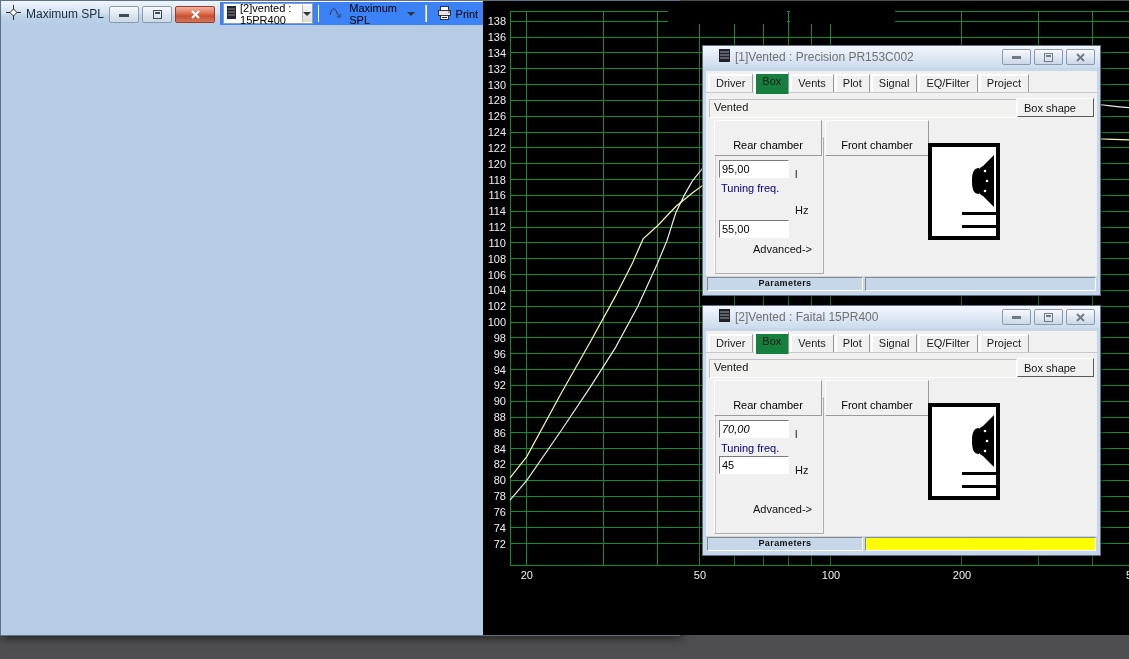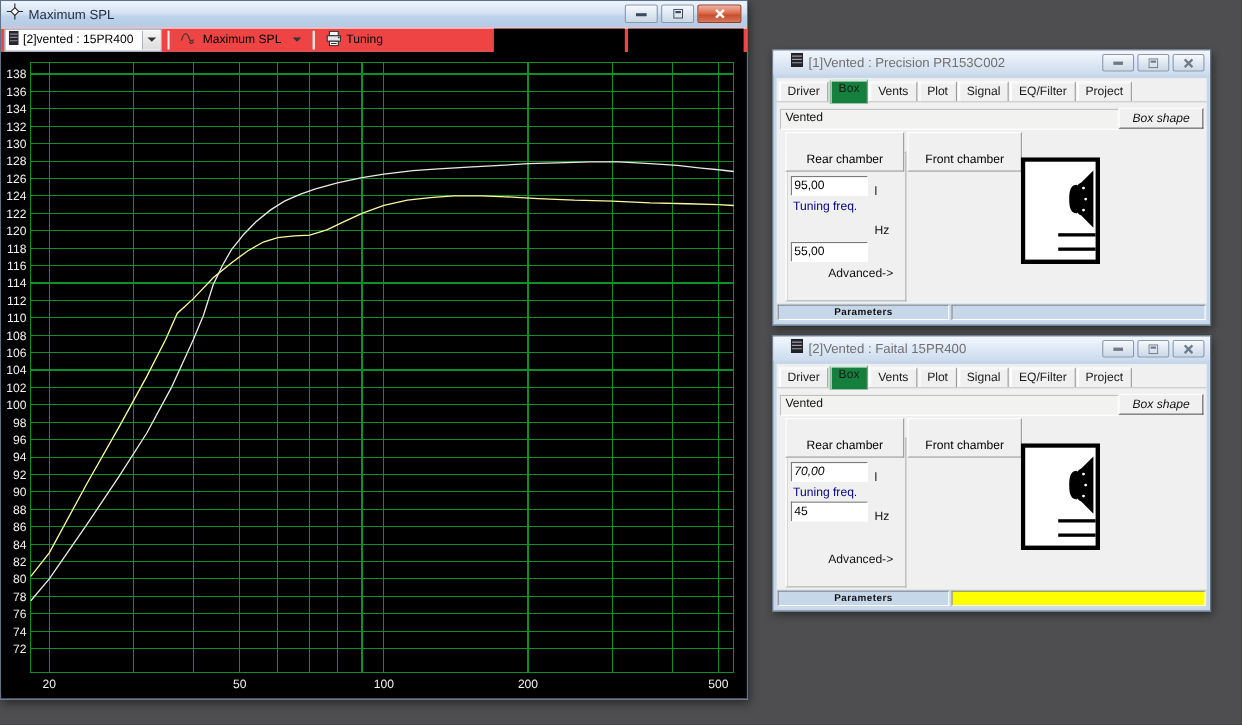--- a/index.html
+++ b/index.html
@@ -16,24 +16,24 @@
   .titlebar .title{flex:1;font-size:12px;white-space:nowrap;overflow:hidden;}
   .winbtns{display:flex;gap:3px;}
   .winbtn{width:30px;height:17px;border:1px solid #8b99ad;border-radius:2px;
     background:linear-gradient(#f8fafd,#e2eaf3 45%,#ccd8e6);
     display:flex;align-items:center;justify-content:center;padding:0;cursor:default;}
   .winbtn svg{display:block;}
   .winbtn.close-red{background:linear-gradient(#f0b3a1,#e0765a 40%,#c8502e 60%,#d4765a);
     border-color:#9c3a22;width:40px;}
   
   #main-window{left:0;top:3;width:678px;height:634px;background:#b6cce5;
-    display:flex;flex-direction:column;}
+    display:flex;flex-direction:row;}
   #main-window .titlebar{height:26px;}
   #main-window .title{color:#1d2c3c;}
-  .toolbar{height:23px;background:#ef4444;border-top:1px solid #fbfbfb;
+  .toolbar{height:23px;background:#3b82f6;border-top:1px solid #fbfbfb;
     display:flex;align-items:center;position:relative;padding-left:3px;font-size:11px;}
   .tb-combo{display:flex;align-items:center;height:19px;border:1px solid #8f9fb3;
     background:#fdfdfd;padding-left:3px;gap:4px;}
   .tb-combo-arrow{width:16px;height:17px;margin-left:4px;border-left:1px solid #aab6c5;
     background:linear-gradient(#f6f6f6,#dcdcdc);display:flex;align-items:center;justify-content:center;}
   .tb-sep{width:1px;height:17px;background:#c3c3c3;border-right:1px solid #ffffff;margin:0 5px;}
   .tb-item{display:flex;align-items:center;gap:4px;height:19px;padding:0 5px;}
   .arrow-down{width:0;height:0;border-left:4px solid transparent;border-right:4px solid transparent;border-top:4px solid #333;}
   .tb-readout{position:absolute;top:0;height:22px;background:#000;}
   #plot-wrap{flex:1;background:#000;}
@@ -50,21 +50,21 @@
     border-top-color:#fff;border-left-color:#fff;box-shadow:inset 1px 1px 0 #fdfdfd;
     margin-right:1px;font-size:11px;color:#1a1a1a;}
   .tab.active{height:18px;margin-bottom:-2px;position:relative;z-index:3;background:#15803d;}
   .content{position:absolute;left:0;right:0;top:21px;bottom:16px;border-top:1px solid #c7c7c7;}
   .flatfield{position:absolute;left:3px;top:6px;width:302px;height:16px;background:#f2f2f1;
     border:1px solid #c0c0c0;border-bottom-color:#fff;border-right-color:#fff;
     padding:1px 0 0 4px;color:#111;}
   .btn{position:absolute;background:#f0f0f0;border:1px solid #6e6e6e;
     border-top-color:#fdfdfd;border-left-color:#fdfdfd;
     box-shadow:1px 1px 0 #3c3c3c inset 0 0;
-    font-size:11px;text-align:center;color:#111;font-style:italic;}
+    font-size:11px;text-align:left;color:#111;}
   .btn-raised{border:1px solid;border-color:#fdfdfd #5a5a5a #5a5a5a #fdfdfd;box-shadow:none;}
   .chtab{position:absolute;height:16px;background:#f0f0f0;border:1px solid #9a9a9a;
     border-top-color:#fff;border-left-color:#fff;text-align:center;padding-top:18px;}
   .grouppanel{position:absolute;left:8px;top:44px;width:108px;bottom:2px;
     border:1px solid #aeaeae;border-left-color:#fff;border-top-color:#fff;
     box-shadow:inset 1px 1px 0 #c9c9c9;}
   .navy{color:#000080;}
   .field{position:absolute;width:64px;height:14px;border:1px solid #7b7b7b;
     border-bottom-color:#fff;border-right-color:#fff;background:#fff;
     font-family:"Liberation Sans",sans-serif;font-size:11px;padding:1px 2px;color:#000;}
@@ -148,21 +148,21 @@
         <svg width="15" height="14" viewBox="0 0 15 14">
             <g fill="none" stroke="#333">
               <rect x="3.5" y="0.5" width="8" height="4" fill="#fff"></rect>
               <rect x="1.5" y="4.5" width="12" height="5" fill="#e6e6e6"></rect>
               <rect x="3.5" y="9.5" width="8" height="4" fill="#fff"></rect>
               <line x1="5" y1="11.5" x2="10" y2="11.5"></line>
             </g>
             <circle cx="12" cy="6" r="0.8" fill="#333"></circle>
           </svg>
       </span>
-      <span>Tuning</span>
+      <span>Print</span>
     </span>
     <span class="tb-readout" style="left:448px;width:119px;"></span>
     <span class="tb-readout" style="left:570px;width:105px;"></span>
   </div>
   <div id="plot-wrap">
     <svg id="spl-chart" width="676" height="583">
         <rect x="0" y="0" width="676" height="583" fill="#000000"></rect>
         <line x1="27" y1="542.6314285714286" x2="666" y2="542.6314285714286" stroke="#0b9128" shape-rendering="crispEdges"></line>
         <text x="23" y="546.6314285714286" fill="#f2f2f2" font-size="11" font-family="&quot;Liberation Sans&quot;,sans-serif" text-anchor="end">72</text>
         <line x1="27" y1="526.8028571428571" x2="666" y2="526.8028571428571" stroke="#0b9128" shape-rendering="crispEdges"></line>

